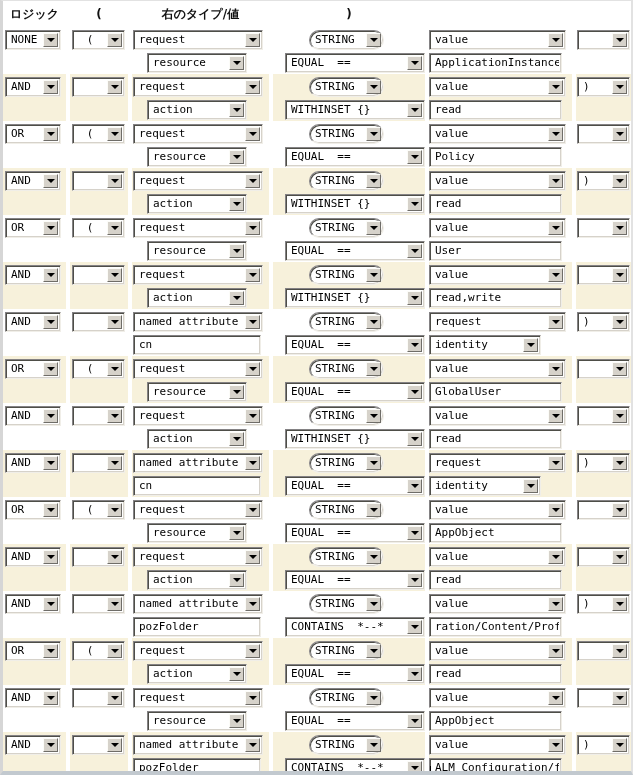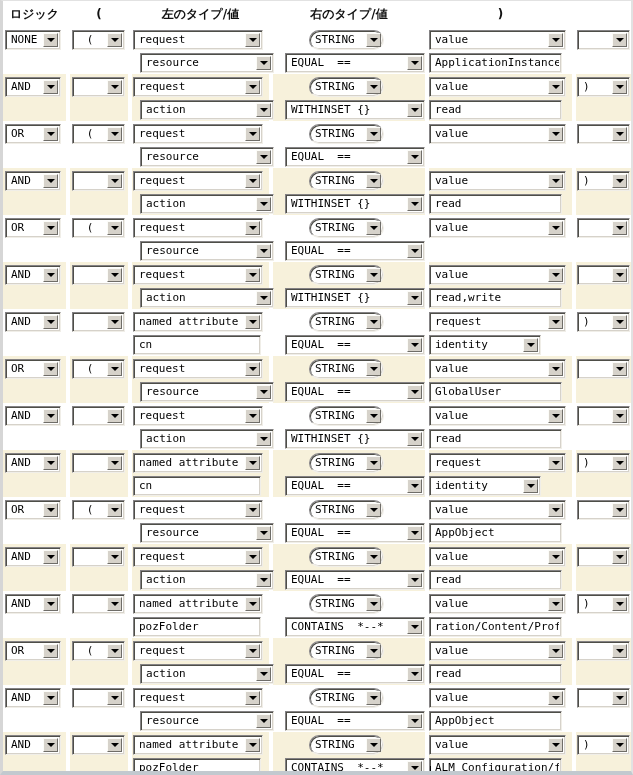--- a/index.html
+++ b/index.html
@@ -46,38 +46,37 @@
   .arr {
     position:absolute; left:50%; top:50%; margin:-2px 0 0 -4px; width:0; height:0;
     border-left:4px solid transparent; border-right:4px solid transparent;
     border-top:4px solid #000;
   }
   .caret { display:inline-block; width:1px; height:12px; background:#000; vertical-align:text-bottom; }
   
   .w-logic   { width:56px; margin-left:2px; }
   .w-paren   { width:53px; margin-left:2px; }
   .w-lt      { width:130px; margin-left:1px; }
-  .w-lb      { width:134px; margin-left:8px; }
+  .w-lb      { width:100px; margin-left:15px; }
   .w-li      { width:128px; margin-left:1px;padding-left:20px; }
   .w-ot      { width:75px;  margin-left:36px;border-radius:10px; }
   .w-ob      { width:140px; margin-left:12px; }
   .w-rt      { width:137px; margin-left:0; }
   .w-rb      { width:112px; margin-left:0;text-decoration:underline; }
   .w-ri      { width:133px; margin-left:0; }
   .w-close   { width:53px; margin-left:1px; }
 </style>
 </head>
 <body>
 
 <div class="screen">
 
   <div class="grid hdr">
     <div class="hcell">ロジック</div>
     <div class="hcell">(</div>
-    <div class="hcell">左のタイプ/値</div>
     <div class="hcell">右のタイプ/値</div>
     <div class="hcell">)</div>
   </div>
 
   <div id="rows">
   <div class="grid row">
     <div class="cell">
       <div class="dd w-logic">
         <span class="dd-text">NONE</span>
         <span class="dd-btn">
@@ -259,20 +258,23 @@
       </div>
     </div>
     <div class="cell">
       <div class="dd w-rt">
         <span class="dd-text">value</span>
         <span class="dd-btn">
               <i class="arr"></i>
             </span>
       </div>
 
+      <div class="ti w-ri right-bottom-input">
+        <span class="ti-text">Policy</span>
+      </div>
     </div>
     <div class="cell">
       <div class="dd w-close">
         <span class="dd-text"></span>
         <span class="dd-btn">
               <i class="arr"></i>
             </span>
       </div>
     </div>
   </div>
@@ -392,20 +394,23 @@
       </div>
     </div>
     <div class="cell">
       <div class="dd w-rt">
         <span class="dd-text">value</span>
         <span class="dd-btn">
               <i class="arr"></i>
             </span>
       </div>
 
+      <div class="ti w-ri right-bottom-input">
+        <span class="ti-text">User</span>
+      </div>
     </div>
     <div class="cell">
       <div class="dd w-close">
         <span class="dd-text"></span>
         <span class="dd-btn">
               <i class="arr"></i>
             </span>
       </div>
     </div>
   </div>

